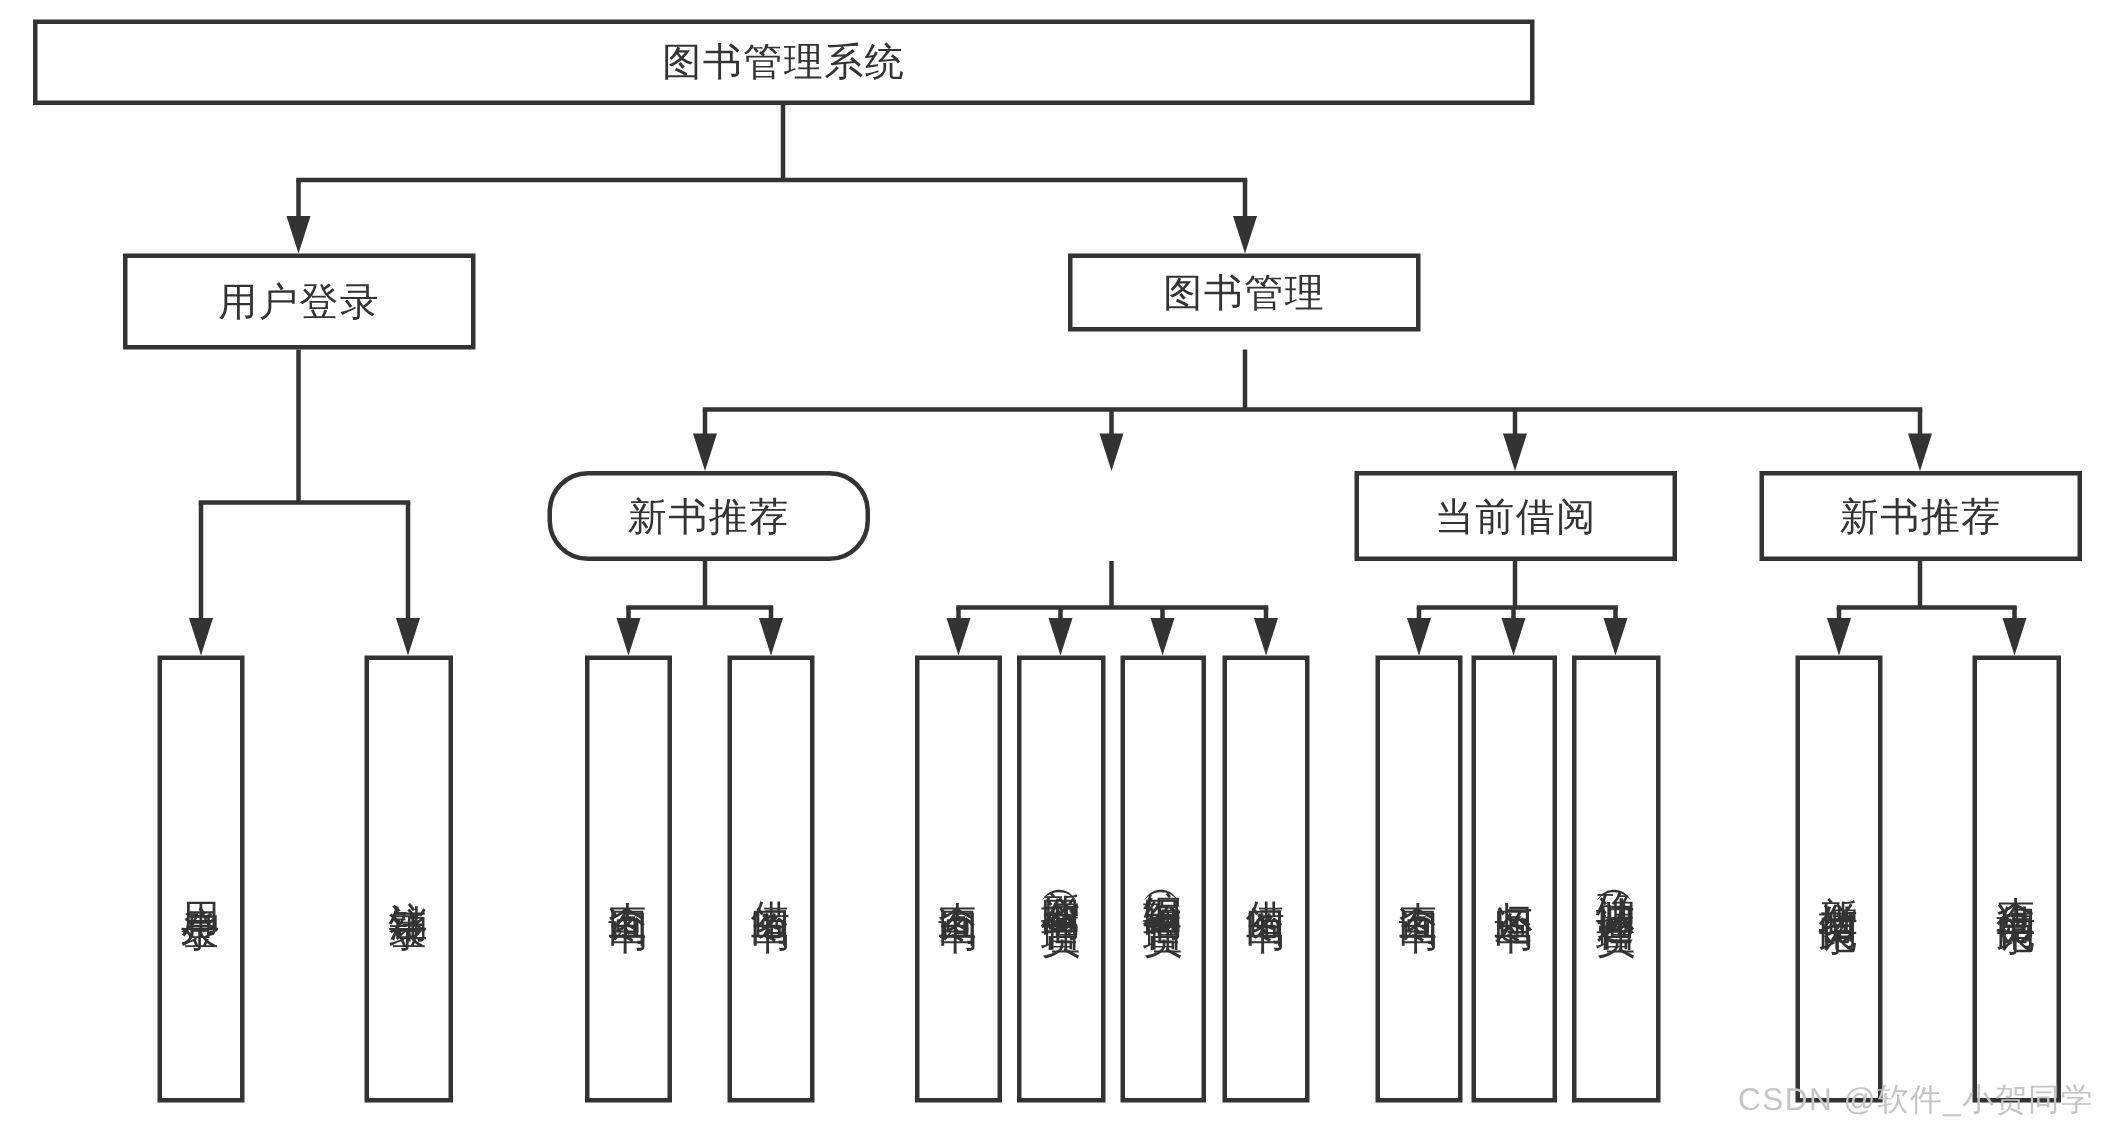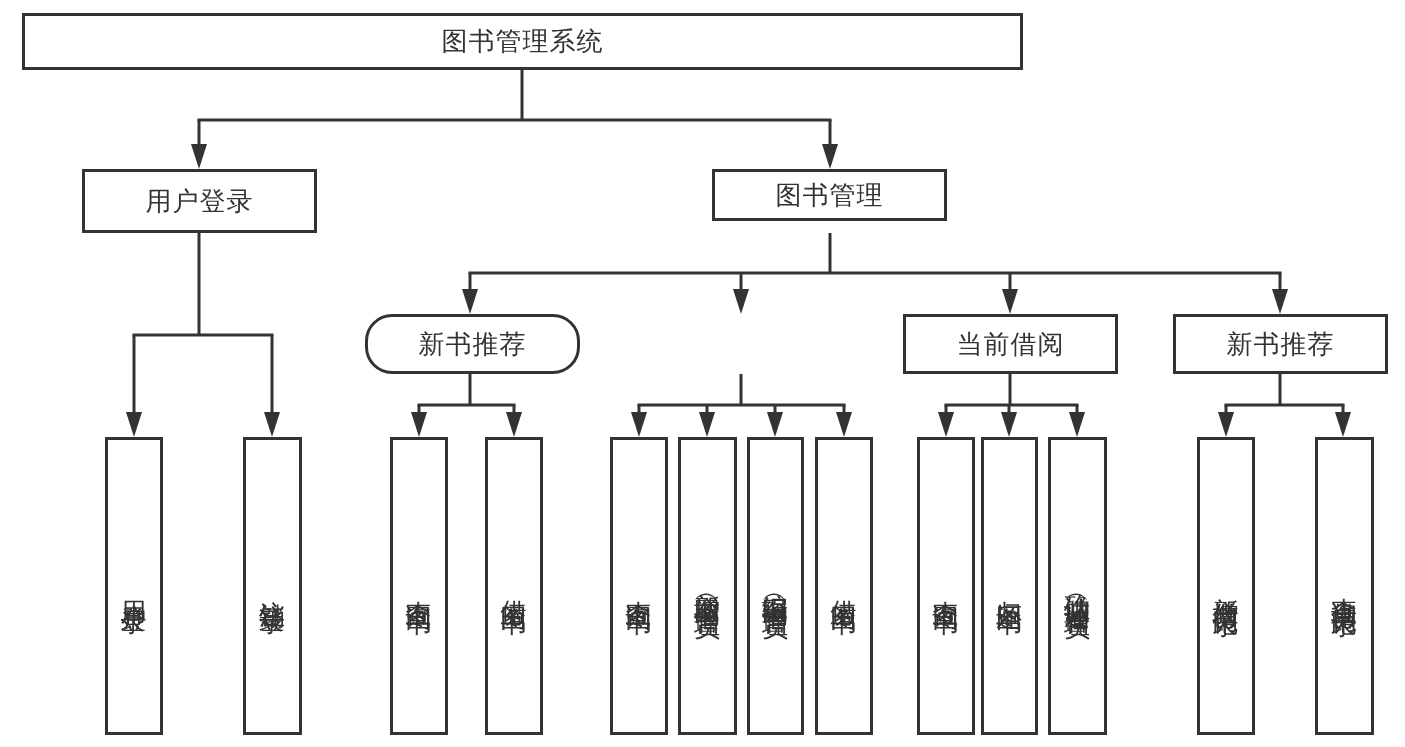--- a/index.html
+++ b/index.html
@@ -188,13 +188,14 @@
       <div class="node v" style="left: 1048px; top: 437px; width: 59px; height: 298px;">
         <span>确认归还（管理员）</span>
       </div>
       <div class="node v" style="left: 1197px; top: 437px; width: 58px; height: 298px;">
         <span>新增借阅记录</span>
       </div>
       <div class="node v" style="left: 1315px; top: 437px; width: 59px; height: 298px;">
         <span>查询借阅记录</span>
       </div>
     </div>
+  <div class="watermark">CSDN @软件_小贺同学</div>
 </div>
 
 </body></html>

